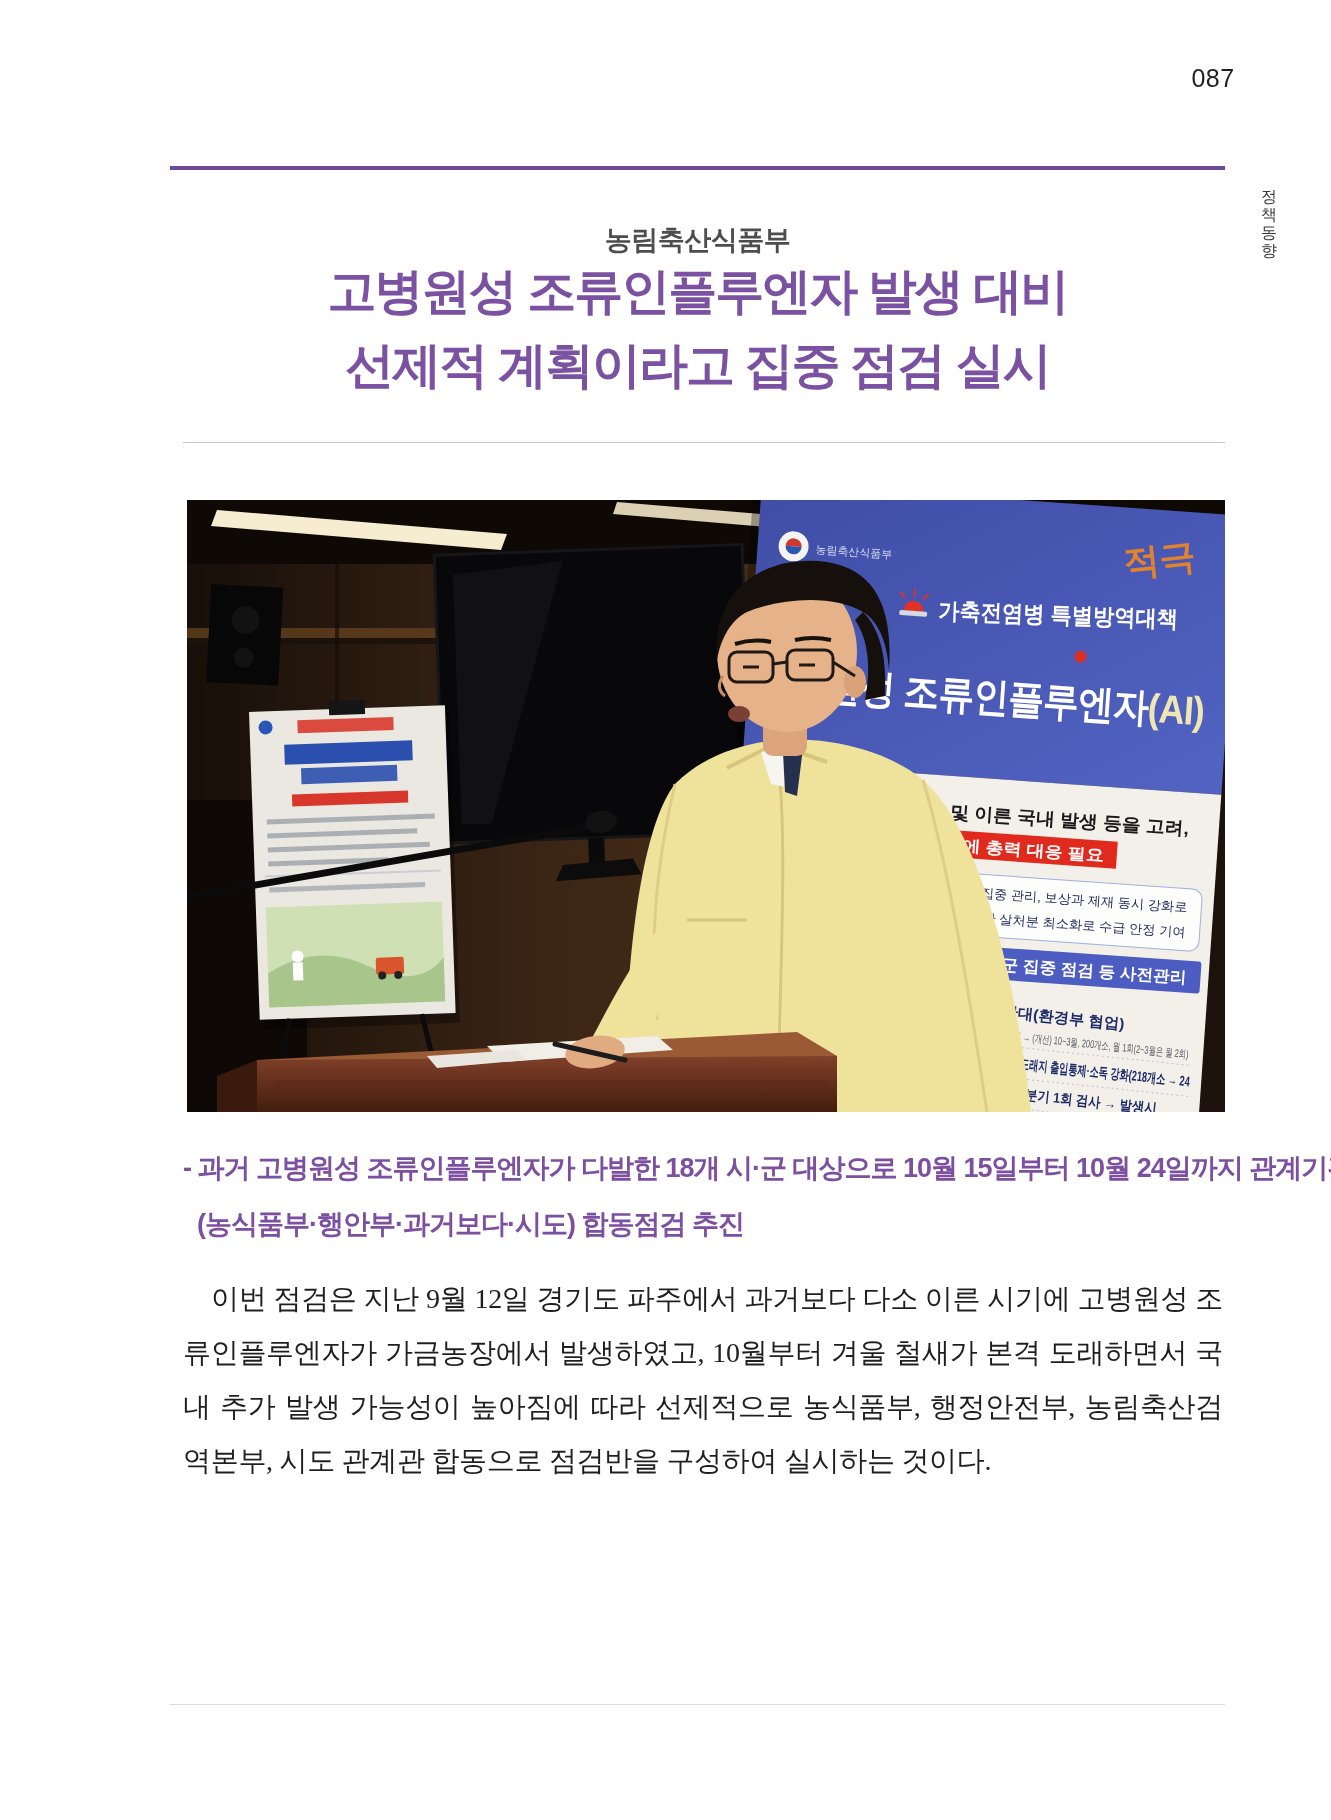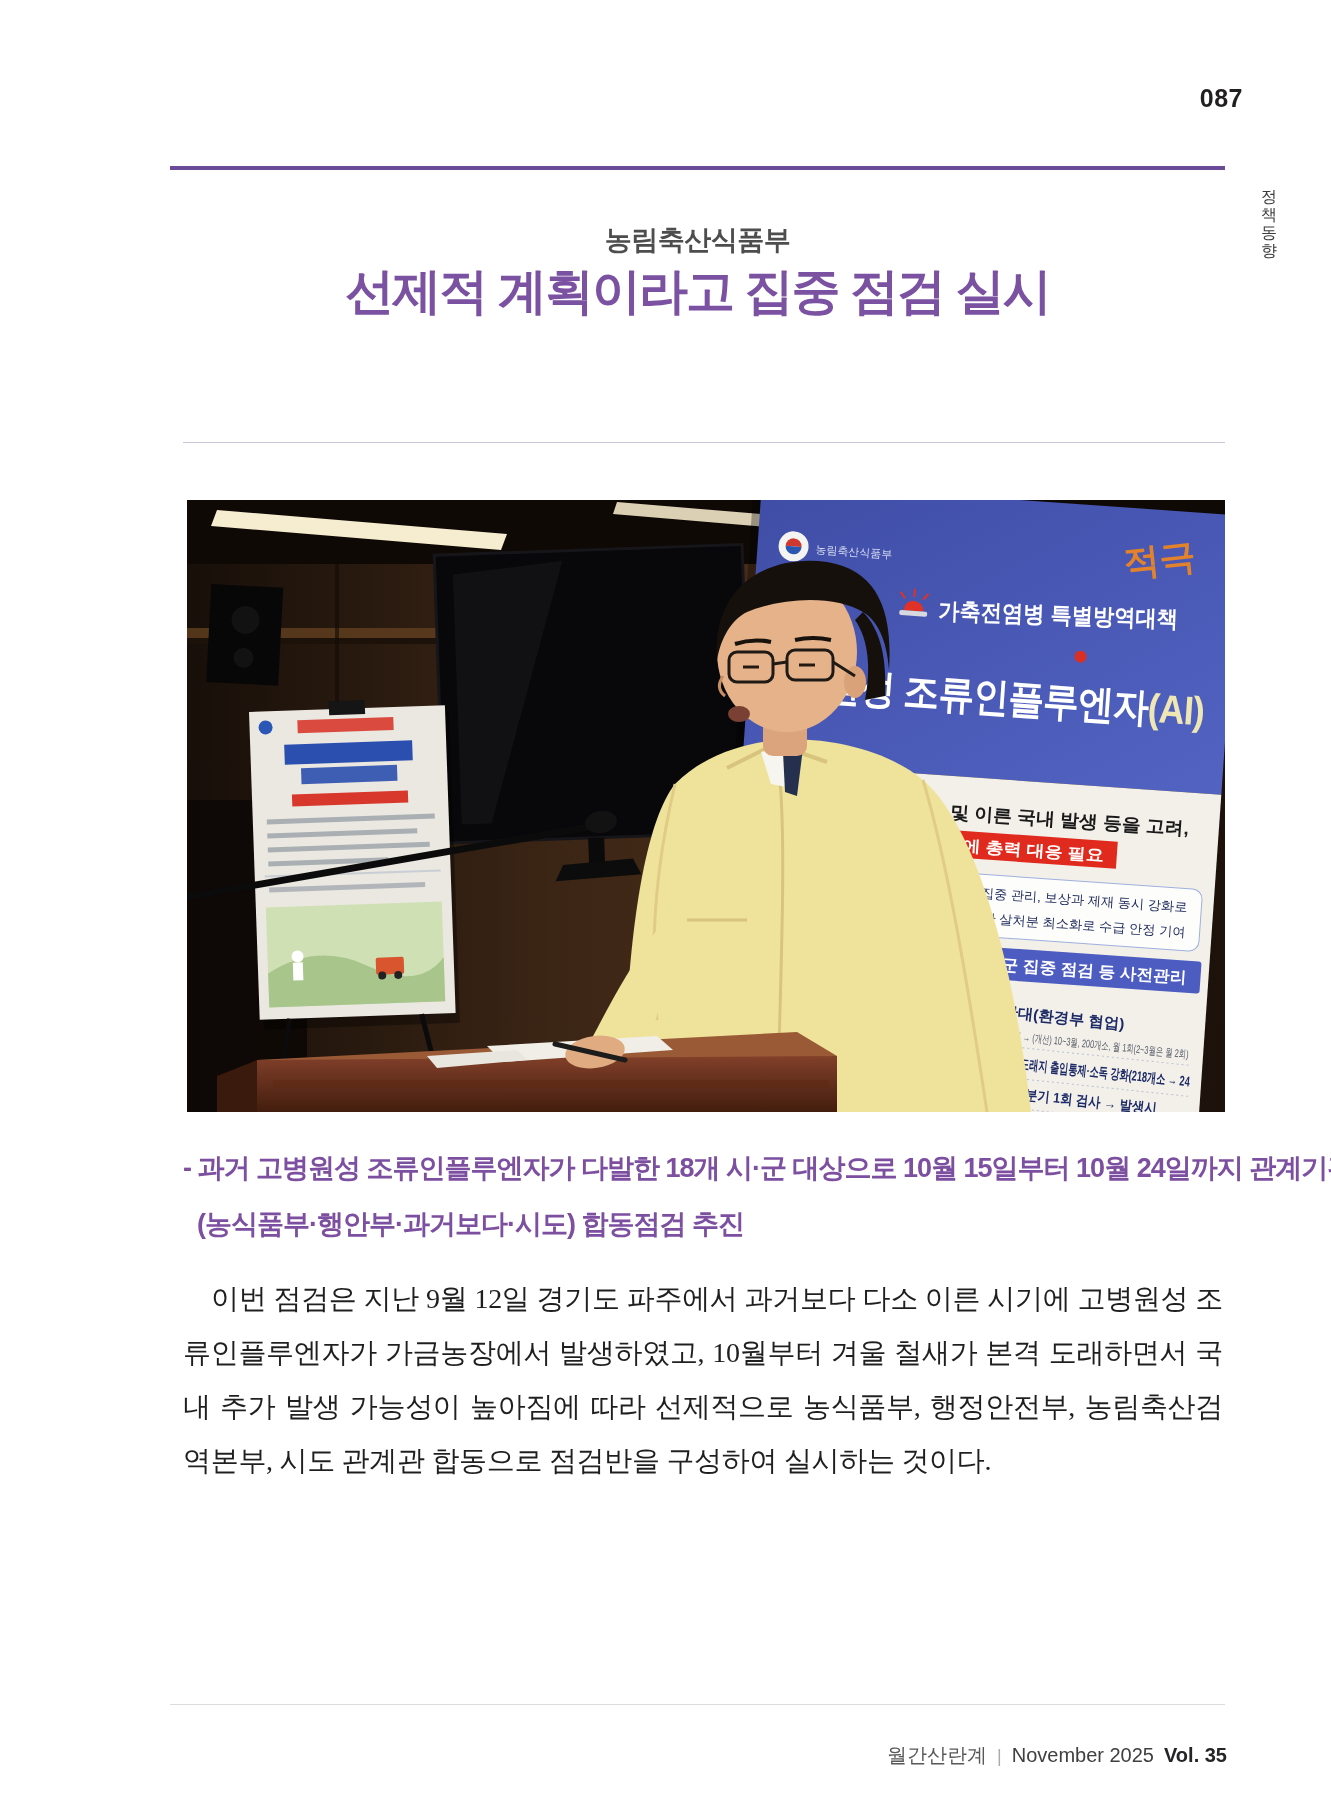--- a/index.html
+++ b/index.html
@@ -1,22 +1,22 @@
 <!DOCTYPE html>
 <html><head>
 <meta charset="utf-8">
 <style>
   html,body{margin:0;padding:0;background:#ffffff;}
   .page{
     position:relative;width:1331px;height:1820px;background:#ffffff;
     font-family:"Liberation Sans",sans-serif;overflow:hidden;
   }
   .page-number{
-    position:absolute;top:84px;left:1183px;width:60px;text-align:right;
-    font-size:25px;font-weight:700;color:#221f20;letter-spacing:.5px;
+    position:absolute;top:64px;left:1183px;width:60px;text-align:center;
+    font-size:25px;font-weight:400;color:#221f20;letter-spacing:.5px;
   }
   .top-rule{
     position:absolute;top:166px;left:170px;width:1055px;height:4px;background:#6b4a97;
   }
   .side-tab{
     position:absolute;top:178px;left:1258px;writing-mode:vertical-rl;
     font-size:16px;color:#3a3a3a;letter-spacing:2px;
   }
   .ministry{
     position:absolute;top:222px;left:170px;width:1055px;text-align:center;
@@ -65,20 +65,21 @@
 
   <div class="page-number">087</div>
 
   <div class="top-rule"></div>
 
   <div class="side-tab">정책동향</div>
 
   <div class="ministry">농림축산식품부</div>
 
   <div class="title">
+    <div>고병원성 조류인플루엔자 발생 대비</div>
     <div>선제적 계획이라고 집중 점검 실시</div>
   </div>
 
   <div class="title-divider"></div>
 
   <div class="photo">
     <svg viewBox="0 0 1038 612" preserveAspectRatio="none">
       <defs>
         <linearGradient id="wallGrad" x1="0" y1="0" x2="1" y2="0">
           <stop offset="0" stop-color="#170f09"></stop>
@@ -273,20 +274,14 @@
     <div class="hl1">- 과거 고병원성 조류인플루엔자가 다발한 18개 시·군 대상으로 10월 15일부터 10월 24일까지 관계기관</div>
     <div class="hl2">(농식품부·행안부·과거보다·시도) 합동점검 추진</div>
   </div>
 
   <div class="body-text">
     <p>이번 점검은 지난 9월 12일 경기도 파주에서 과거보다 다소 이른 시기에 고병원성 조류인플루엔자가 가금농장에서 발생하였고, 10월부터 겨울 철새가 본격 도래하면서 국내 추가 발생 가능성이 높아짐에 따라 선제적으로 농식품부, 행정안전부, 농림축산검역본부, 시도 관계관 합동으로 점검반을 구성하여 실시하는 것이다.</p>
   </div>
 
   <div class="footer-divider"></div>
 
-  <div class="footer">
-    <span class="magazine">월간산란계</span>
-    <span class="sep">|</span>
-    <span class="issue">November 2025</span>
-    <span class="volume">Vol. 35</span>
-  </div>
 
 </div>
 
 </body></html>

